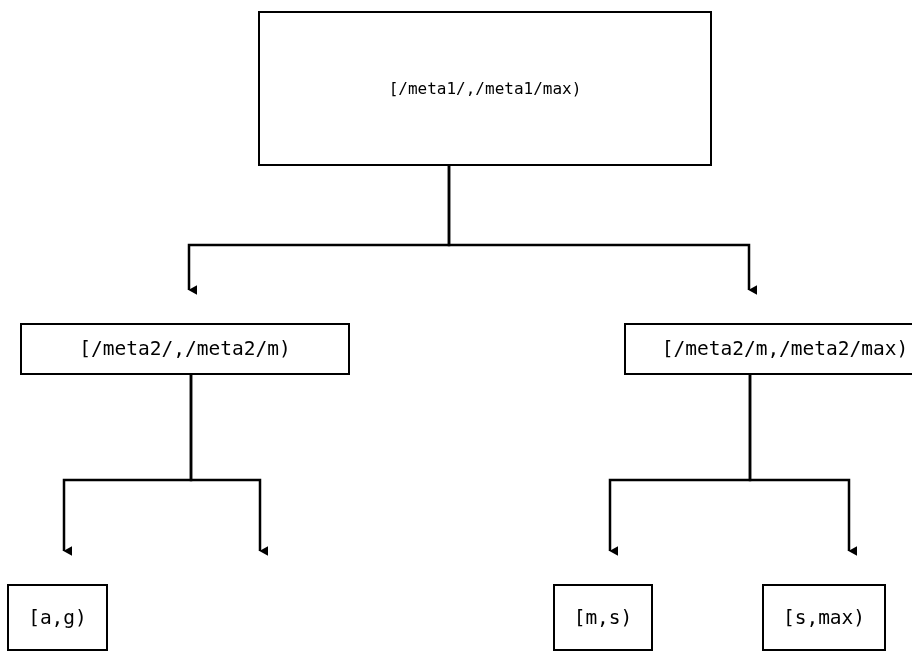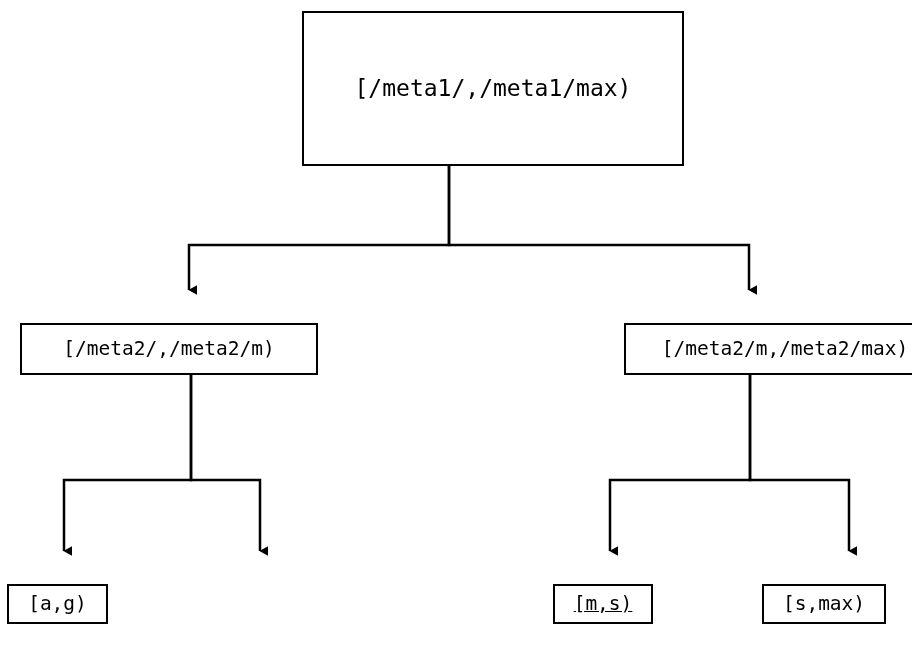--- a/index.html
+++ b/index.html
@@ -39,40 +39,39 @@
     white-space: pre;
     line-height: 1;
   }
   .node-label {
     display: block;
     white-space: pre;
   }
   .level-root {
     left: 258px;
     top: 11px;
-    width: 382px;
+    width: 454px;
     height: 155px;
-    font-size: 23px;
-    margin-left: 44px;
+    font-size: 16px;
   }
   .level-mid {
     top: 323px;
     height: 52px;
     font-size: 19.5px;
   }
-  .mid-left  { left: 20px;  width: 298px; }
+  .mid-left  { left: 20px;  width: 330px; }
   .mid-right { left: 580px; width: 322px; margin-left: 44px; }
   .level-leaf {
     top: 584px;
-    height: 40px;
+    height: 67px;
     font-size: 19.5px;
   }
   .leaf-1 { left: 7px;   width: 101px; }
   .leaf-2 { left: 203px; width: 100px; }
-  .leaf-3 { left: 553px; width: 100px; text-decoration: underline; }
+  .leaf-3 { left: 553px; width: 100px; }
   .leaf-4 { left: 762px; width: 124px; }
 </style>
 </head>
 <body>
 
 <div id="diagram-root">
 
   <svg id="tree-svg" viewBox="0 0 912 652" xmlns="http://www.w3.org/2000/svg">
     <defs>
       <marker id="arrow-down" markerWidth="10" markerHeight="9" refX="5" refY="8.4" orient="auto" markerUnits="userSpaceOnUse">

